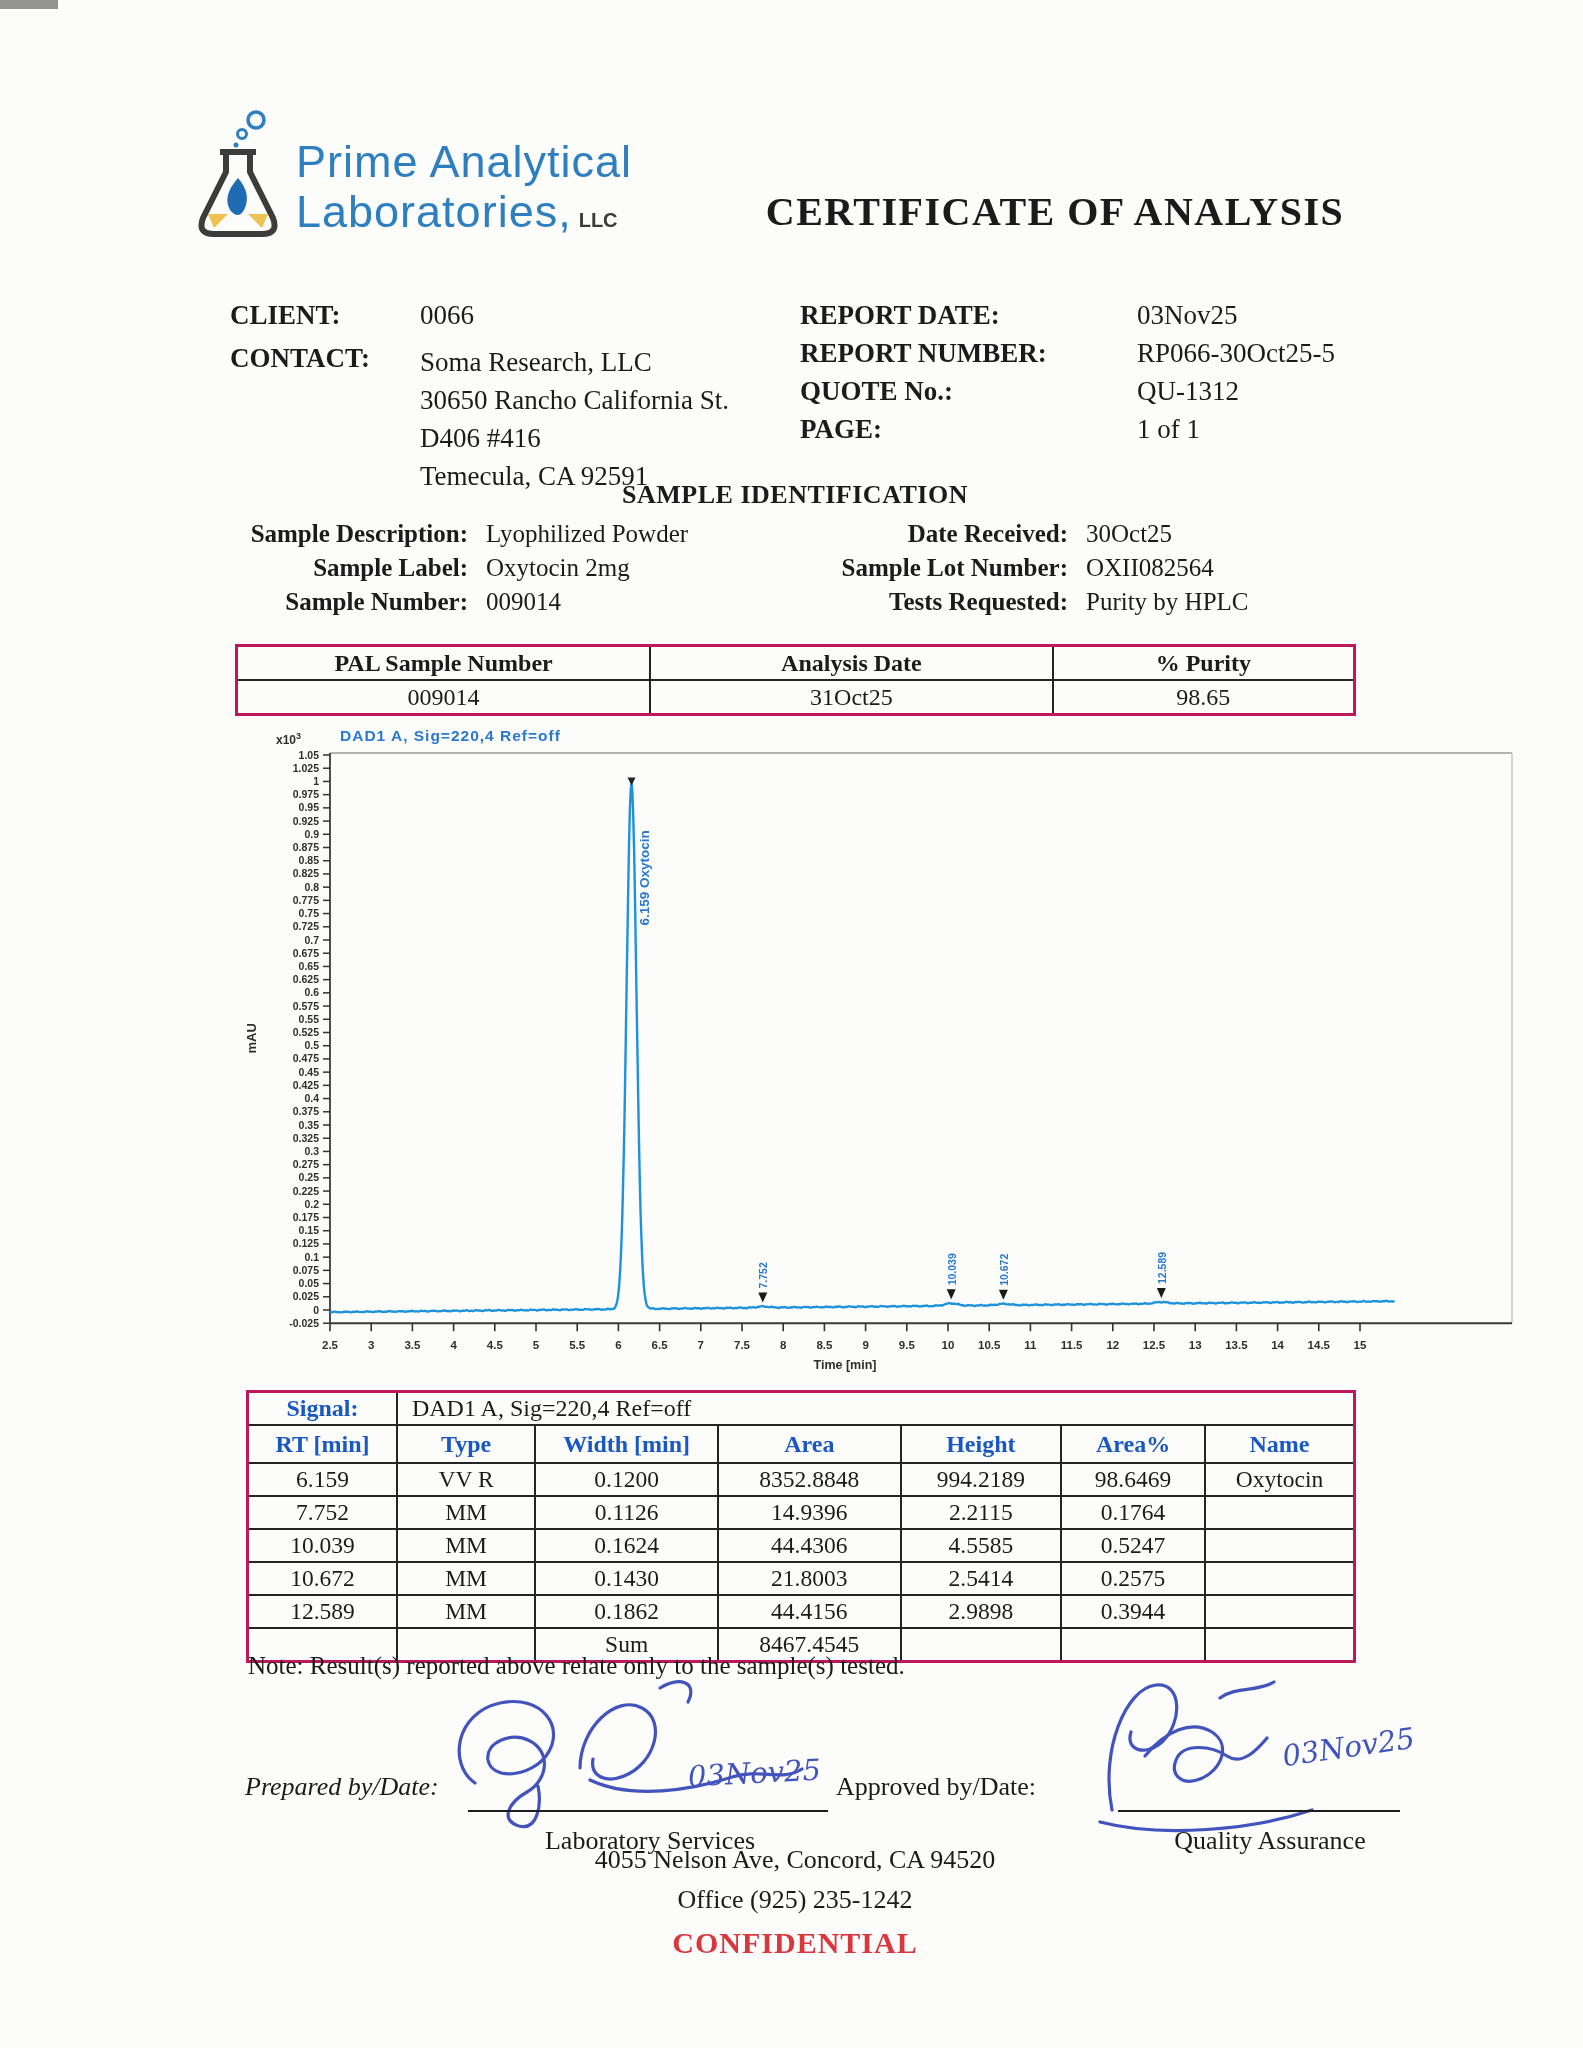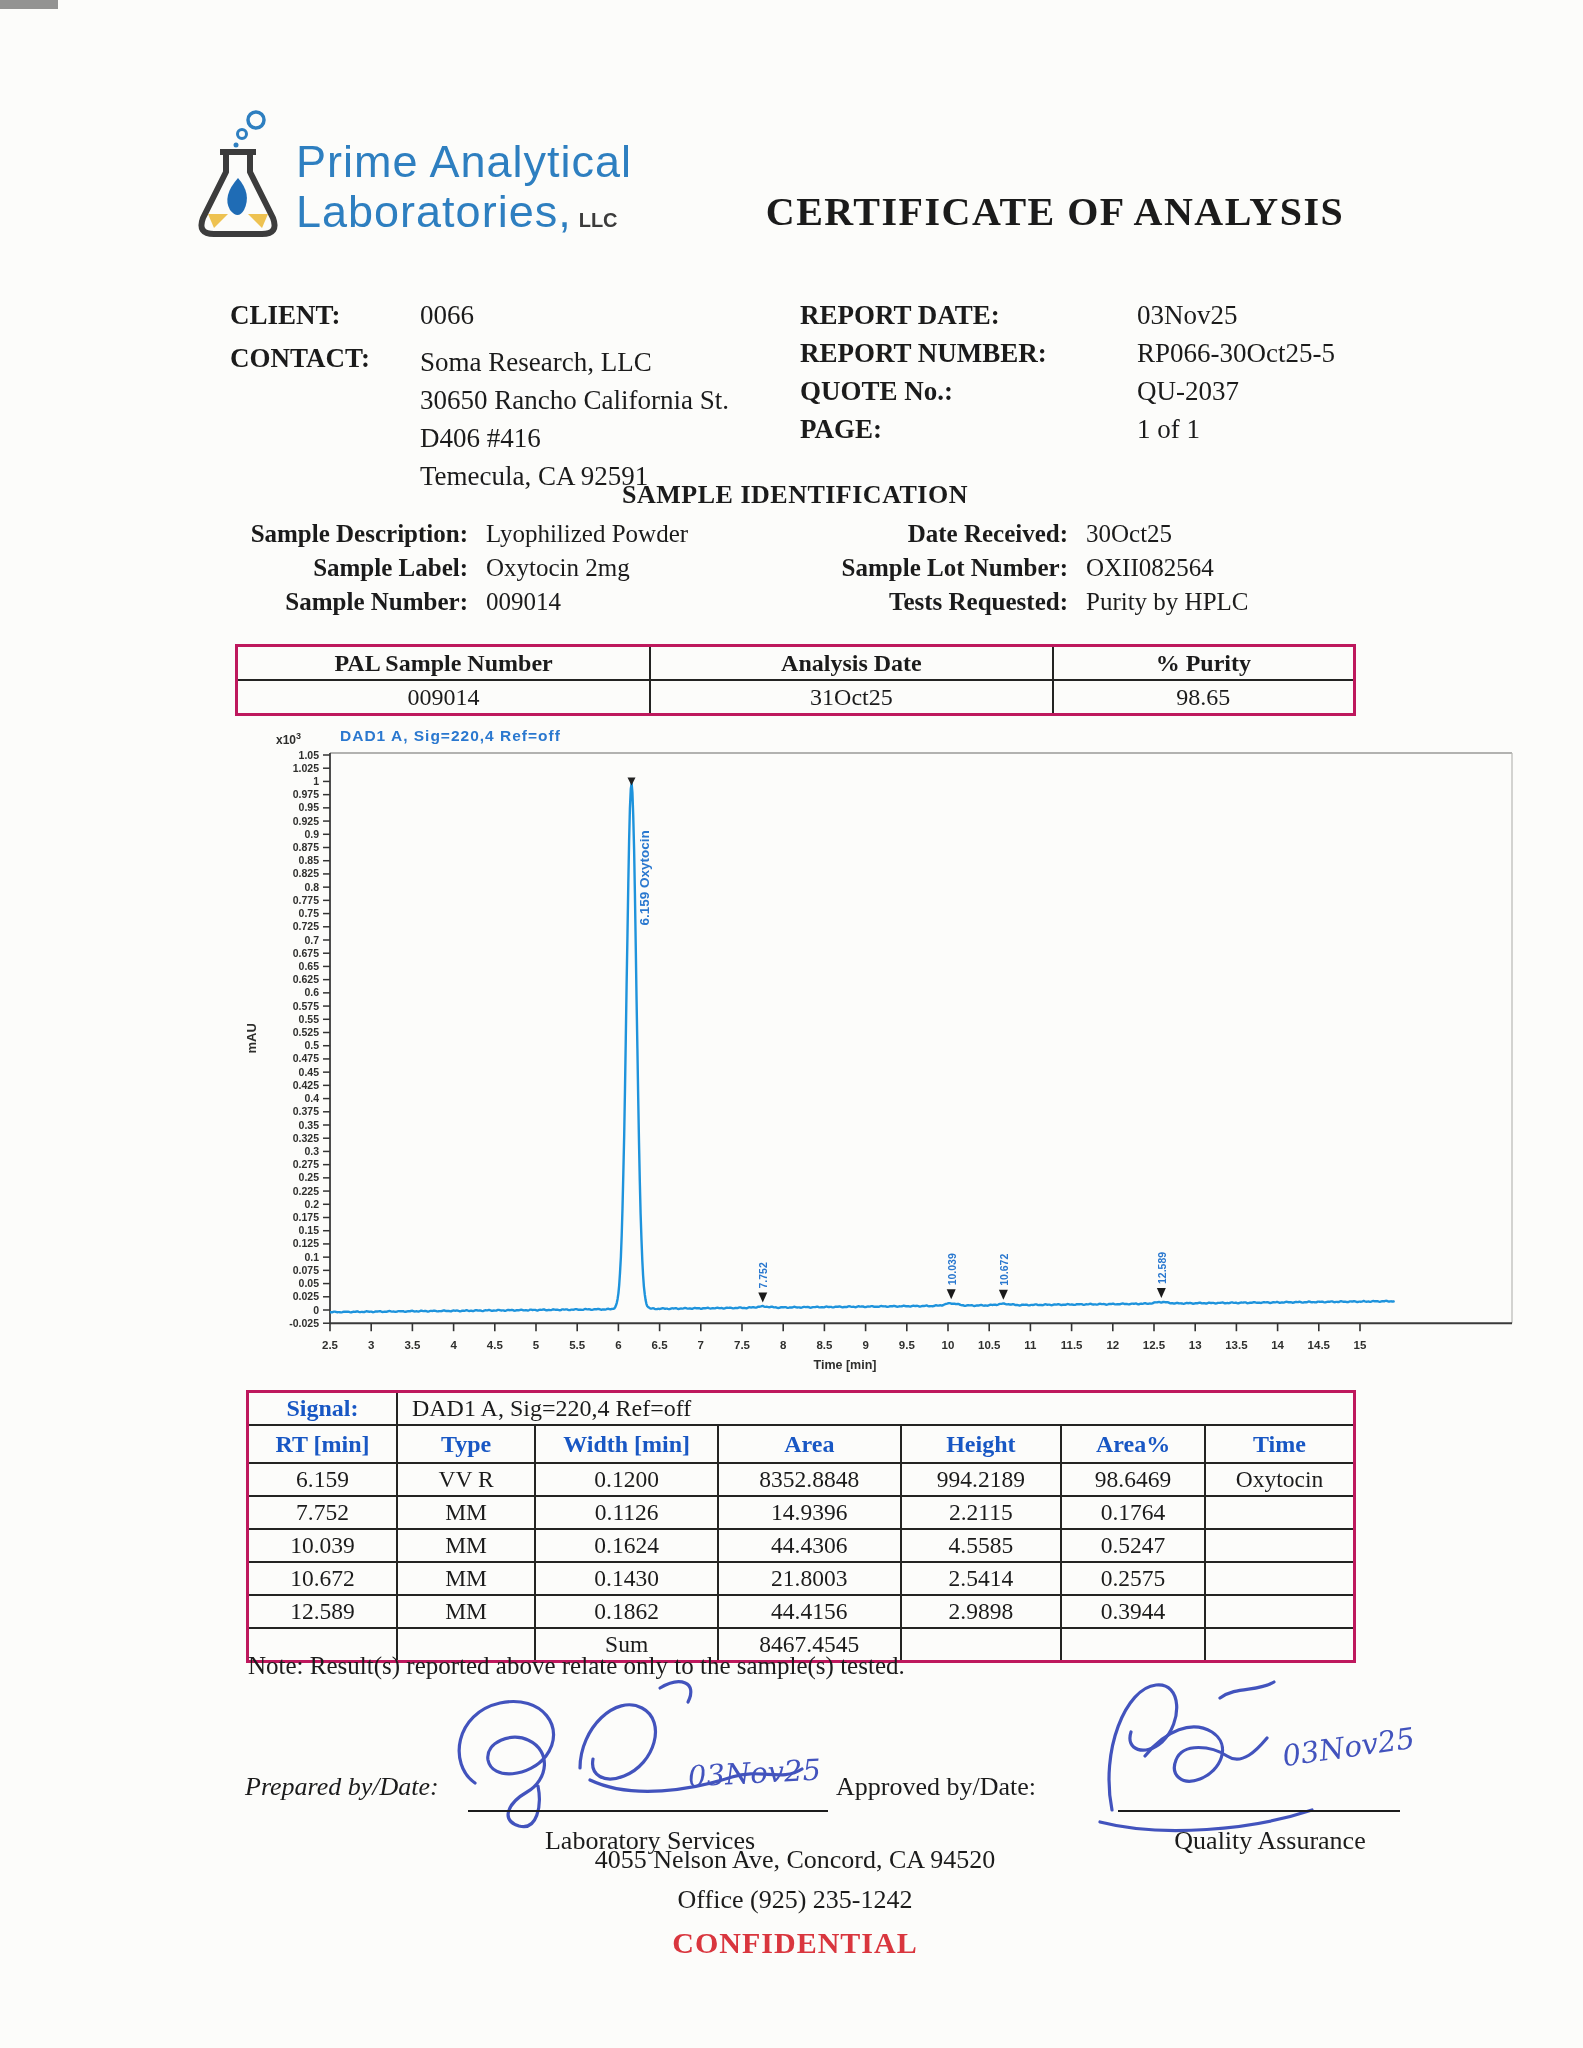--- a/index.html
+++ b/index.html
@@ -79,21 +79,21 @@
     <div class="addr-line">30650 Rancho California St.</div>
     <div class="addr-line">D406 #416</div>
     <div class="addr-line">Temecula, CA 92591</div>
   </div>
 
   <div class="abs lbl" style="left:800px;top:300px;">REPORT DATE:</div>
   <div class="abs val" style="left:1137px;top:300px;">03Nov25</div>
   <div class="abs lbl" style="left:800px;top:338px;">REPORT NUMBER:</div>
   <div class="abs val" style="left:1137px;top:338px;">RP066-30Oct25-5</div>
   <div class="abs lbl" style="left:800px;top:376px;">QUOTE No.:</div>
-  <div class="abs val" style="left:1137px;top:376px;">QU-2037</div>
+  <div class="abs val" style="left:1137px;top:376px;">QU-1312</div>
   <div class="abs lbl" style="left:800px;top:414px;">PAGE:</div>
   <div class="abs val" style="left:1137px;top:414px;">1 of 1</div>
 
   <div class="abs sec-head" style="left:200px;top:480px;width:1190px;">SAMPLE IDENTIFICATION</div>
 
   <div class="abs sid-lbl" style="left:180px;top:520px;width:288px;">Sample Description:</div>
   <div class="abs sid-val" style="left:486px;top:520px;">Lyophilized Powder</div>
   <div class="abs sid-lbl" style="left:180px;top:554px;width:288px;">Sample Label:</div>
   <div class="abs sid-val" style="left:486px;top:554px;">Oxytocin 2mg</div>
   <div class="abs sid-lbl" style="left:180px;top:588px;width:288px;">Sample Number:</div>
@@ -308,21 +308,21 @@
             <td class="sig-lbl">Signal:</td>
             <td class="sig-val" colspan="6">DAD1 A, Sig=220,4 Ref=off</td>
           </tr>
           <tr>
             <th>RT [min]</th>
             <th>Type</th>
             <th>Width [min]</th>
             <th>Area</th>
             <th>Height</th>
             <th>Area%</th>
-            <th>Time</th>
+            <th>Name</th>
           </tr>
           <tr>
             <td>6.159</td>
             <td>VV R</td>
             <td>0.1200</td>
             <td>8352.8848</td>
             <td>994.2189</td>
             <td>98.6469</td>
             <td>Oxytocin</td>
           </tr>

